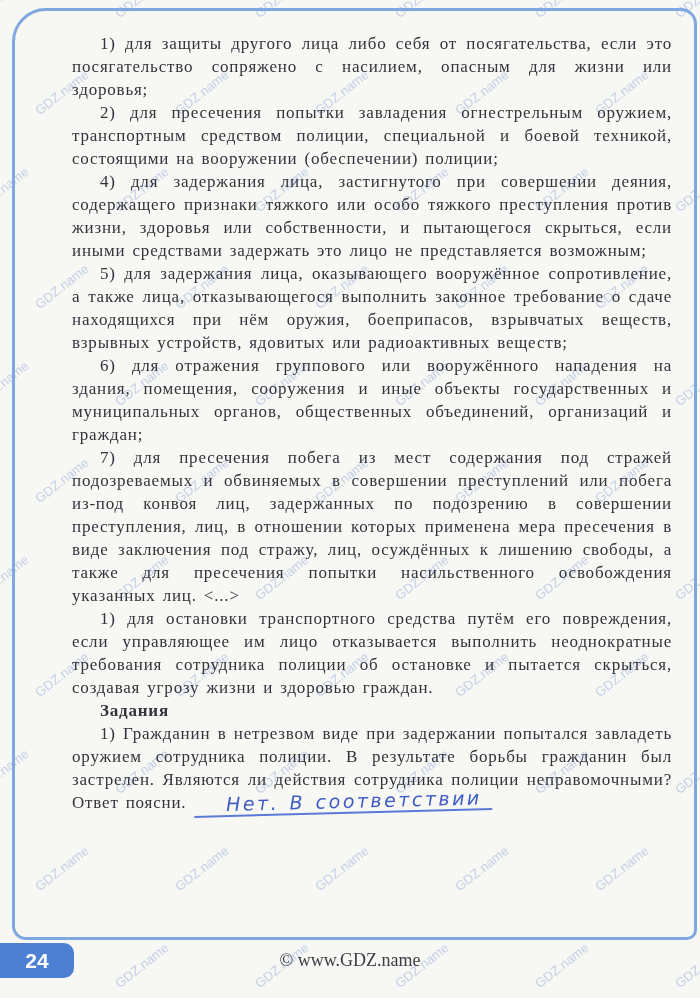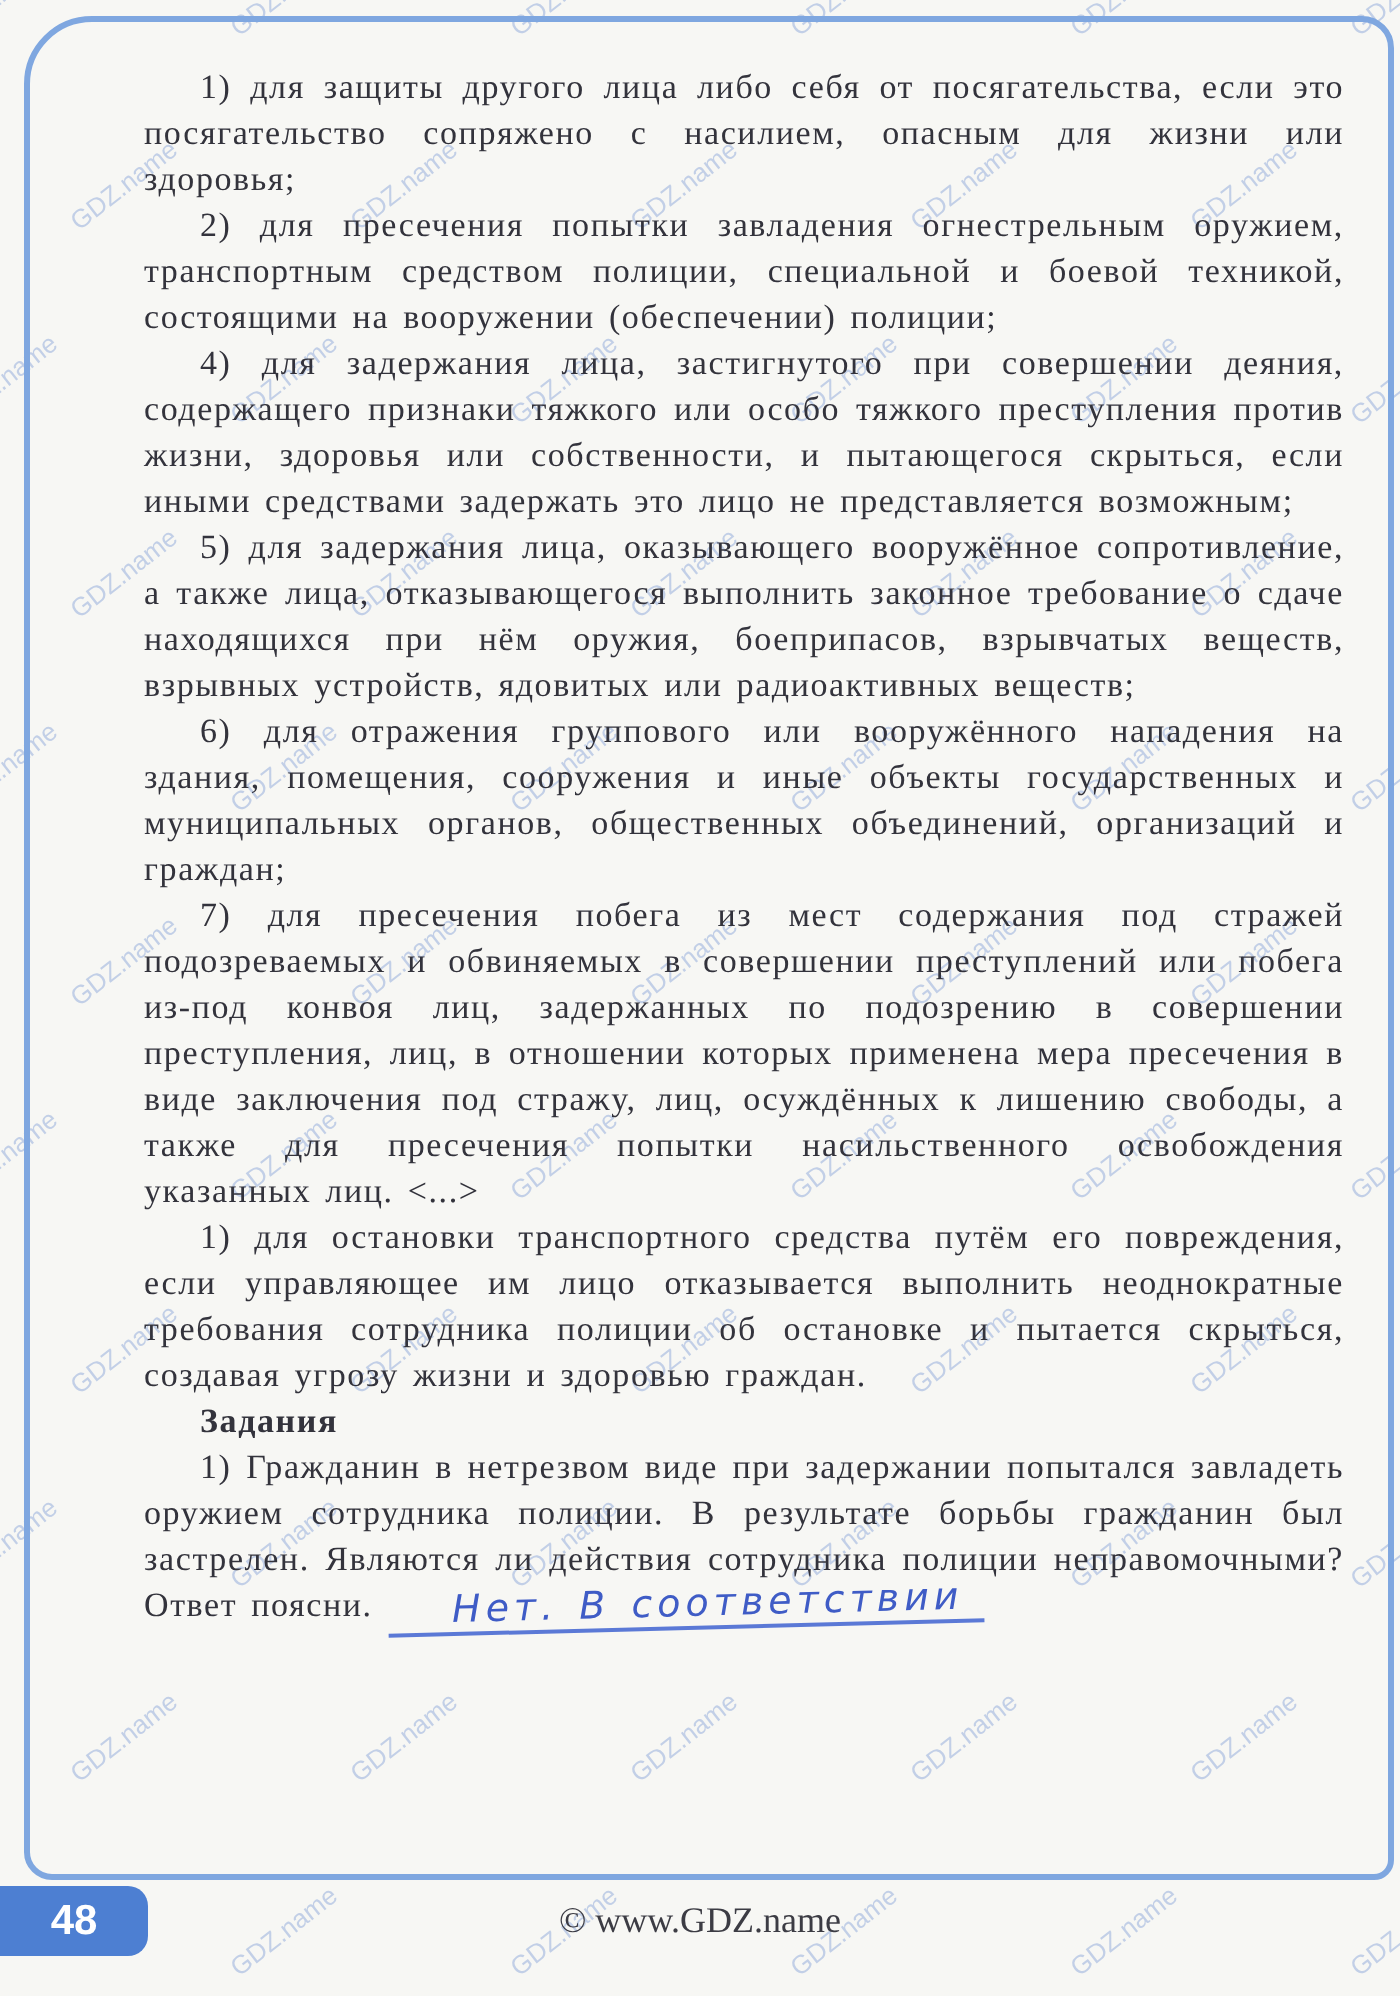--- a/index.html
+++ b/index.html
@@ -187,17 +187,17 @@
     <p>2) для пресечения попытки завладения огнестрельным оружием, транспортным средством полиции, специальной и боевой техникой, состоящими на вооружении (обеспечении) полиции;</p>
     <p>4) для задержания лица, застигнутого при совершении деяния, содержащего признаки тяжкого или особо тяжкого преступления против жизни, здоровья или собственности, и пытающегося скрыться, если иными средствами задержать это лицо не представляется возможным;</p>
     <p>5) для задержания лица, оказывающего вооружённое сопротивление, а также лица, отказывающегося выполнить законное требование о сдаче находящихся при нём оружия, боеприпасов, взрывчатых веществ, взрывных устройств, ядовитых или радиоактивных веществ;</p>
     <p>6) для отражения группового или вооружённого нападения на здания, помещения, сооружения и иные объекты государственных и муниципальных органов, общественных объединений, организаций и граждан;</p>
     <p>7) для пресечения побега из мест содержания под стражей подозреваемых и обвиняемых в совершении преступлений или побега из-под конвоя лиц, задержанных по подозрению в совершении преступления, лиц, в отношении которых применена мера пресечения в виде заключения под стражу, лиц, осуждённых к лишению свободы, а также для пресечения попытки насильственного освобождения указанных лиц. &lt;...&gt;</p>
     <p>1) для остановки транспортного средства путём его повреждения, если управляющее им лицо отказывается выполнить неоднократные требования сотрудника полиции об остановке и пытается скрыться, создавая угрозу жизни и здоровью граждан.</p>
     <p class="heading">Задания</p>
     <p><span>1) Гражданин в нетрезвом виде при задержании попытался завладеть оружием сотрудника полиции. В результате борьбы гражданин был застрелен. Являются ли действия сотрудника полиции неправомочными? Ответ поясни.</span><span class="handwriting">Нет. В соответствии</span></p>
   </div>
 
-  <div class="badge">48</div>
+  <div class="badge">24</div>
 
   <div class="footer">© www.GDZ.name</div>
 
 </div>
 
 </body></html>

